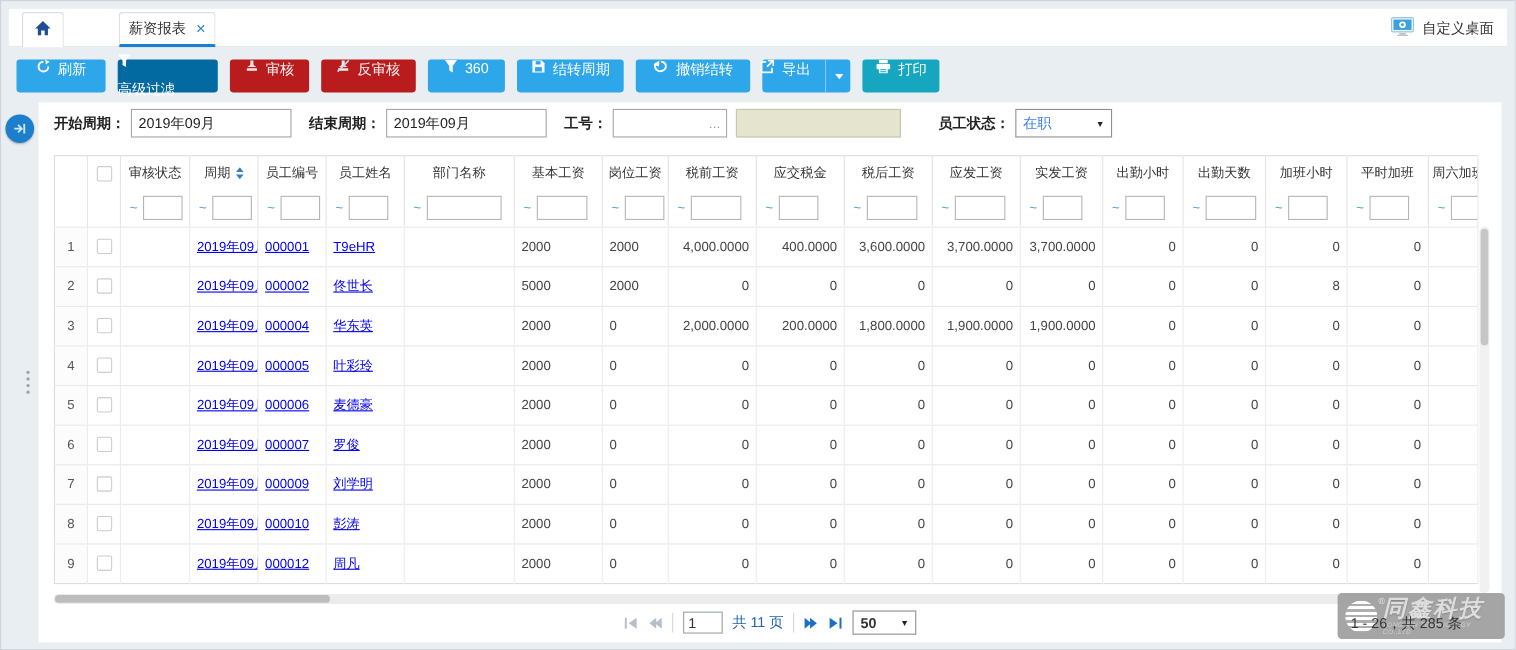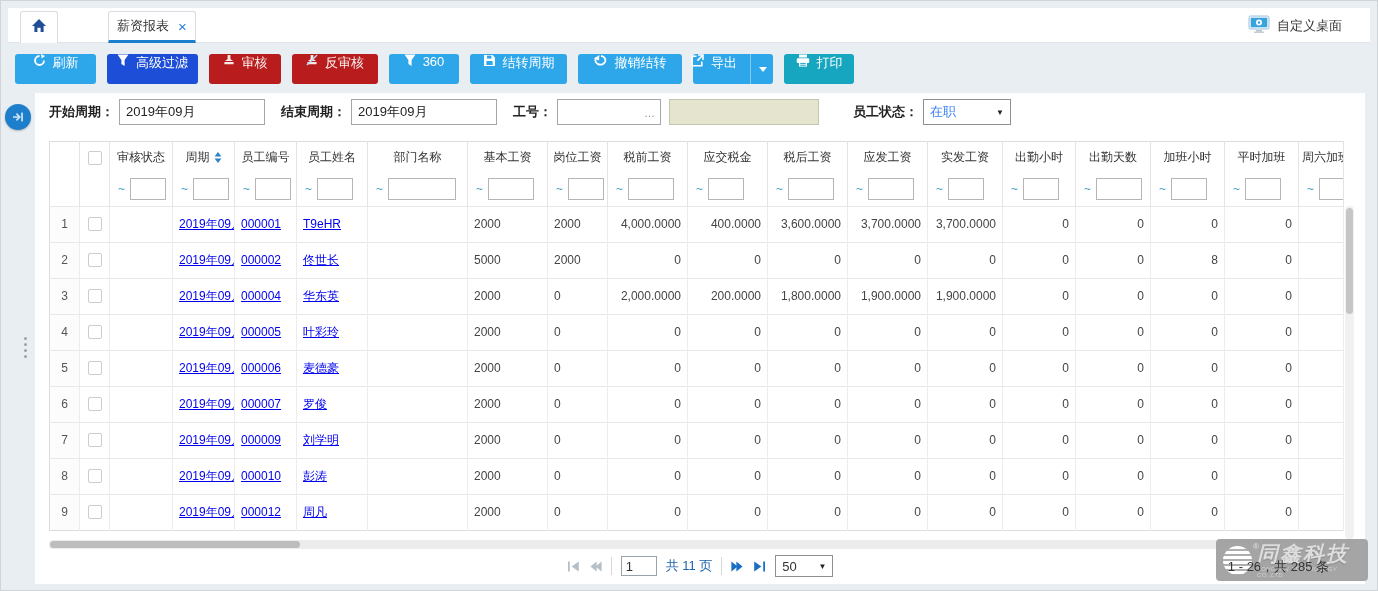--- a/index.html
+++ b/index.html
@@ -6,27 +6,27 @@
   html,body { width:1378px; height:591px; }
   body { font-family:"Liberation Sans","DejaVu Sans",sans-serif; background:#dfe4ea; overflow:hidden; }
   .screen { position:relative; width:1378px; height:591px; background:#e9eef3; border:1px solid #cfd4da; }
 
   
   .tabbar { position:absolute; left:7px; top:7px; right:7px; height:35px; background:#fff; border-bottom:1px solid #e0e4e8; }
   .tab { position:absolute; top:3px; height:32px; background:#fff; border:1px solid #d7dde3; border-bottom:none; border-radius:3px 3px 0 0; display:flex; align-items:center; justify-content:center; }
   .tab-home { left:12px; width:38px; }
   .tab-active { left:56px; width:88px; gap:9px; font-size:13px; color:#333; border-bottom:3px solid #1b7fd0;margin-left:44px; }
   .tab-close { color:#2a7fd4; font-size:15px; line-height:1; cursor:pointer; }
-  .customize { position:absolute; right:28px; top:7px; display:flex; align-items:center; gap:7px; font-size:13px; color:#333; cursor:pointer; }
+  .customize { position:absolute; right:12px; top:7px; display:flex; align-items:center; gap:7px; font-size:13px; color:#333; cursor:pointer; }
 
   
   .toolbar { position:absolute; left:14px; top:53px; height:30px; display:flex; gap:11px; }
   .btn { height:30px; border-radius:3px; color:#fff; font-size:13px; display:inline-flex; align-items:flex-start; justify-content:center; gap:7px; cursor:pointer; white-space:nowrap; }
   .btn-blue { background:#2ea6ea; }
-  .btn-green { background:#1d4ed8; }
+  .btn-green { background:#0369a1;flex-direction:column; }
   .btn-dis { background:#b91c1c; color:rgba(255,255,255,.95); cursor:default; }
   .btn-teal { background:#17a6bf; }
   .w80{width:81px}.w90{width:91px}.w72{width:72px}.w86{width:86px}.w70{width:70px}.w96{width:97px}.w104{width:104px}
   .btn-export { width:80px; padding-right:0; }
   .btn-export .split { height:30px; display:flex; align-items:center; padding:0 8px; margin-left:6px; border-left:1px solid rgba(255,255,255,.4); }
 
   
   .collapse-btn { position:absolute; left:4px; top:103px; width:26px; height:26px; border-radius:50%; background:#1d7ecb; display:flex; align-items:center; justify-content:center; cursor:pointer; box-shadow:0 1px 2px rgba(0,0,0,.25); }
   .drag-dots { position:absolute; left:23px; top:336px; display:flex; flex-direction:column; gap:3px; cursor:grab; }
   .drag-dots i { width:3px; height:3px; border-radius:50%; background:#9aa2ab; }
@@ -612,21 +612,21 @@
             <path d="M0.4 0.5 L6.6 5.5 L0.4 10.5 Z" fill="#1a6fc4"></path>
             <path d="M5.4 0.5 L11.6 5.5 L5.4 10.5 Z" fill="#1a6fc4"></path>
           </svg>
       </span>
       <span class="pbtn">
         <svg width="13" height="11" viewBox="0 0 13 11">
             <path d="M1.2 0.5 L8.4 5.5 L1.2 10.5 Z" fill="#1a6fc4"></path>
             <rect x="10.2" y="0.5" width="1.8" height="10" fill="#1a6fc4"></rect>
           </svg>
       </span>
-      <span class="sel sel-size caret-down" style="color:#333;">
+      <span class="sel sel-size caret-down" style="color:#333;font-weight:bold;">
         <span>50</span>
       </span>
     </div>
 
     <div class="record-range">1 - 26，共 285 条</div>
     <div class="watermark">
       <span class="wm-globe">
           <span class="wm-reg">®</span>
         </span>
       <span class="wm-txt">

